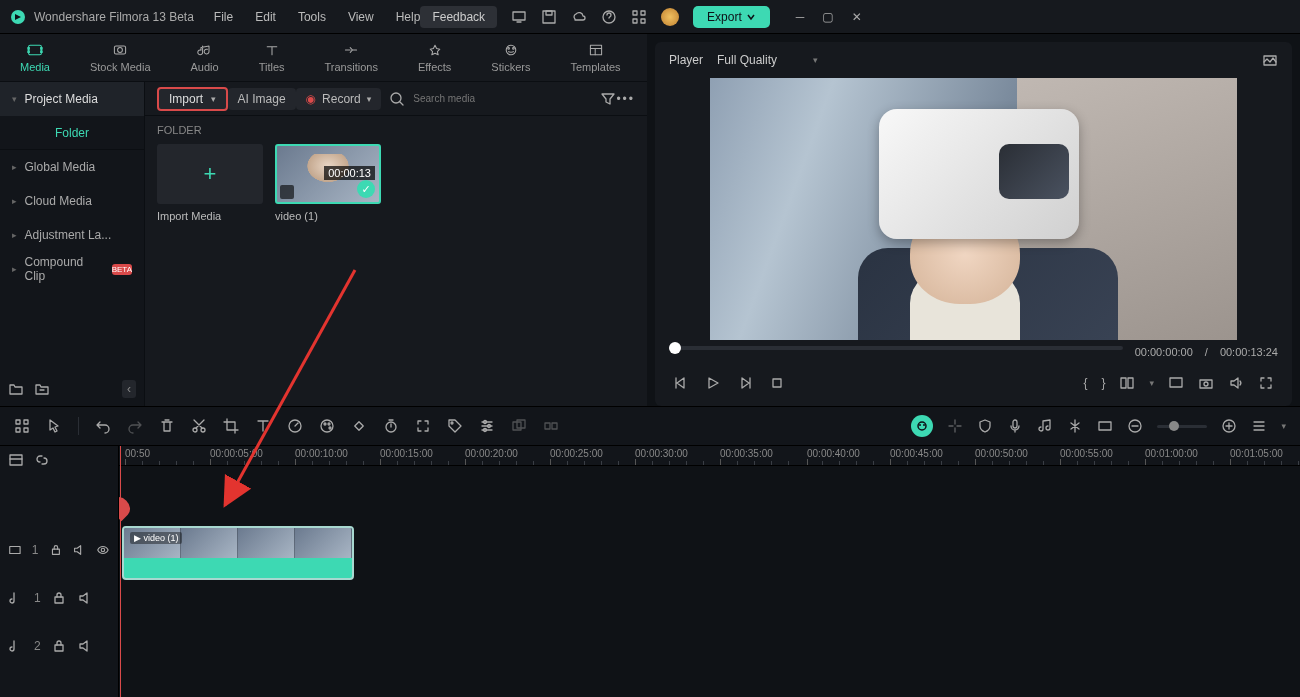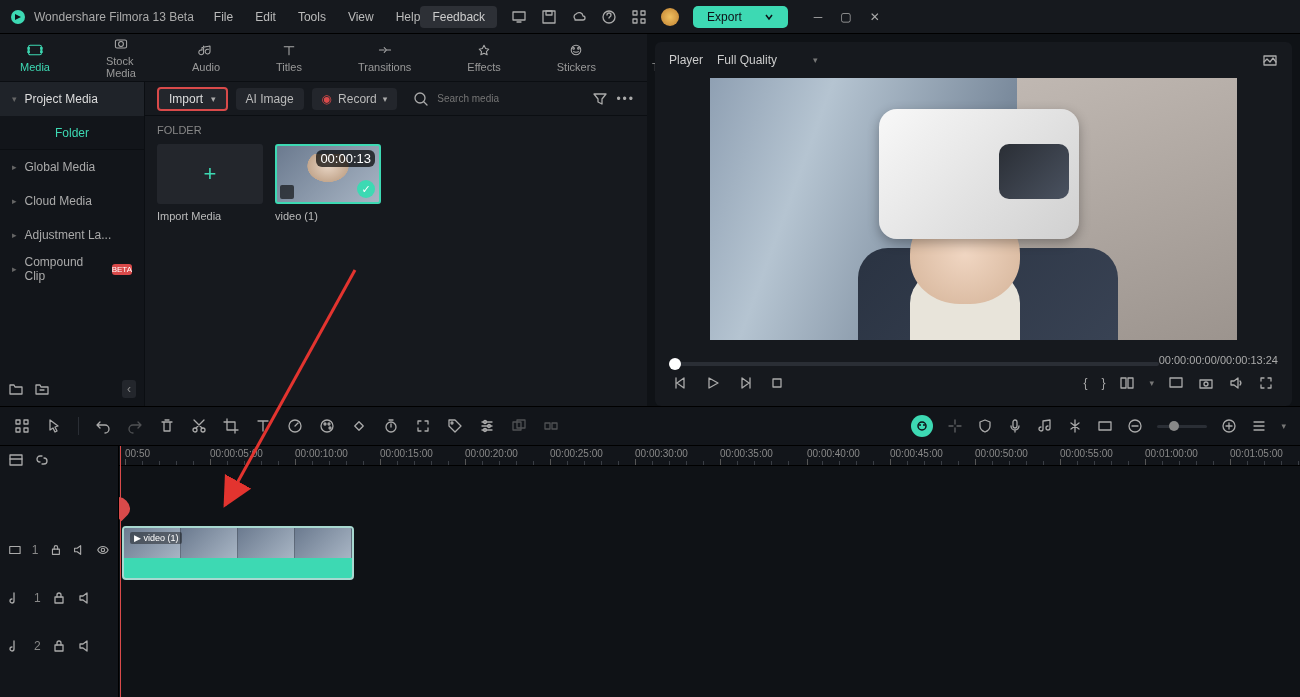--- a/index.html
+++ b/index.html
@@ -5,66 +5,66 @@
 *{box-sizing:border-box;margin:0;padding:0;font-family:'Segoe UI',Arial,sans-serif;user-select:none}
 body{background:#0f1216;color:#c8c8c8;width:1300px;height:697px;overflow:hidden;position:relative;font-size:12px}
 .titlebar{height:34px;background:#16191e;display:flex;align-items:center;padding:0 10px;border-bottom:1px solid #000}
 .logo{width:16px;height:16px;margin-right:8px}
 .app-title{color:#aaa;font-size:12px;margin-right:20px}
 .menu{display:flex;gap:22px}
 .menu span{color:#bbb;font-size:12px;cursor:pointer}
 .title-center{flex:1;display:flex;align-items:center;justify-content:center;gap:10px;color:#bbb}
 .title-right{display:flex;align-items:center;gap:14px}
 .feedback{background:#2d3036;padding:4px 12px;border-radius:4px;color:#ccc;font-size:12px}
-.export-btn{background:#3dd9b3;color:#0d1117;padding:4px 14px;border-radius:5px;display:flex;align-items:center;gap:22px;font-size:12px;font-weight:500}
+.export-btn{background:#3dd9b3;color:#0d1117;padding:4px 14px;border-radius:5px;display:flex;align-items:center;gap:4px;font-size:12px;font-weight:500}
 .win-ctrl{display:flex;gap:18px;margin-left:12px}
 .win-ctrl span{color:#aaa;cursor:pointer}
 .upper{display:flex;height:372px;background:#0f1216}
 .left-panel{width:647px;display:flex;flex-direction:column}
-.tabs{height:48px;background:#16191e;display:flex;align-items:center;justify-content:flex-start;padding:0 20px;gap:56px;border-bottom:1px solid #0b0e12}
+.tabs{height:48px;background:#16191e;display:flex;align-items:center;justify-content:flex-start;padding:0 20px;gap:40px;border-bottom:1px solid #0b0e12}
 .tab{display:flex;flex-direction:column;align-items:center;gap:3px;color:#999;cursor:pointer;font-size:11px}
 .tab.active{color:#3dd9b3}
 .tab-icon{width:20px;height:16px}
 .media-body{flex:1;display:flex;background:#16191e}
 .sidebar{width:145px;background:#12151a;display:flex;flex-direction:column;border-right:1px solid #0b0e12}
 .side-item{height:34px;display:flex;align-items:center;padding:0 12px;color:#aaa;font-size:12px;gap:8px;cursor:pointer}
 .side-item.header{background:#1f2329;color:#ddd}
 .side-item.folder{color:#3dd9b3;justify-content:center;border-bottom:1px solid #0b0e12}
 .side-item .chev{color:#666;font-size:9px}
 .beta{background:#d94a4a;color:#fff;font-size:8px;padding:1px 0;border-radius:3px;margin-left:auto}
 .side-bottom{margin-top:auto;height:34px;display:flex;align-items:center;padding:0 8px;gap:10px}
 .media-main{flex:1;display:flex;flex-direction:column;background:#16191e}
-.toolbar{height:34px;display:flex;align-items:center;padding:0 12px;gap:8px;border-bottom:1px solid #0b0e12}
+.toolbar{height:34px;display:flex;align-items:center;padding:0 12px;border-bottom:1px solid #0b0e12}
 .import-btn{border:2px solid #d94a4a;background:#23262c;padding:3px 10px;border-radius:4px;display:flex;align-items:center;gap:8px;font-size:12px;color:#ddd}
 .btn-grey{background:#23262c;padding:4px 10px;border-radius:4px;color:#bbb;font-size:12px;display:flex;align-items:center;gap:6px}
 .search{flex:1;display:flex;align-items:center;gap:8px;margin-left:8px}
 .search input{background:transparent;border:none;color:#fdba74;font-size:10px;outline:none;flex:1}
 .folder-label{padding:8px 12px;color:#888;font-size:11px}
 .grid{display:flex;gap:12px;padding:0 12px}
 .media-card{width:106px;display:flex;flex-direction:column;gap:6px}
 .thumb{width:106px;height:60px;background:#23262c;display:flex;align-items:center;justify-content:center;border-radius:3px;position:relative}
 .thumb.video{border:2px solid #3dd9b3;background:linear-gradient(135deg,#6b7a8f 0%,#a8b5c4 100%)}
 .plus{color:#3dd9b3;font-size:22px;font-weight:300}
 .check{position:absolute;bottom:4px;right:4px;width:18px;height:18px;background:#3dd9b3;border-radius:50%;display:flex;align-items:center;justify-content:center;color:#fff;font-size:11px}
-.dur{position:absolute;top:4px;right:4px;background:rgba(0,0,0,.7);color:#fff;font-size:13px;padding:1px 4px;border-radius:6px}
+.dur{position:absolute;top:20px;right:4px;background:rgba(0,0,0,.7);color:#fff;font-size:11px;padding:1px 4px;border-radius:0}
 .strip{position:absolute;bottom:3px;left:3px;width:14px;height:14px;background:rgba(0,0,0,.6);border-radius:2px}
 .card-label{font-size:11px;color:#bbb}
 .vr-face{position:absolute;inset:8px 15px;background:radial-gradient(ellipse at 50% 30%,#e8d5c4 0%,#c4a88f 40%,transparent 41%)}
 .preview{flex:1;margin:8px 8px 0 8px;background:#16191e;border-radius:6px;display:flex;flex-direction:column}
 .preview-head{height:36px;display:flex;align-items:center;padding:0 14px;gap:14px}
 .preview-head .sel{color:#ccc;font-size:12px;display:flex;align-items:center;gap:8px}
 .preview-img{flex:1;margin:0 55px;background:linear-gradient(110deg,#8fa0b3 0%,#b5c4d1 20%,#7a8a9c 50%,#5f6e80 100%);position:relative;overflow:hidden}
 .vr-headset{position:absolute;left:32%;top:12%;width:200px;height:130px;background:linear-gradient(135deg,#f8f8f8,#d0d0d0);border-radius:18px;box-shadow:0 4px 12px rgba(0,0,0,.3)}
 .vr-lens{position:absolute;right:10px;top:35px;width:70px;height:55px;background:linear-gradient(135deg,#2a2e35,#4a5260);border-radius:10px}
 .child-face{position:absolute;left:38%;top:48%;width:110px;height:100px;background:radial-gradient(ellipse,#f0d6c2,#d4b398);border-radius:50% 50% 45% 45%}
 .child-body{position:absolute;left:28%;top:65%;width:260px;height:200px;background:linear-gradient(135deg,#2a3342,#3d4759);border-radius:30px 30px 0 0}
 .child-shirt{position:absolute;left:38%;top:72%;width:110px;height:90px;background:#e8e4da;border-radius:40% 40% 0 0}
 .adult{position:absolute;right:0;top:0;width:220px;height:100%;background:linear-gradient(160deg,#c0b8b2,#9c948e)}
 .preview-ctrl{height:66px;display:flex;flex-direction:column;padding:6px 14px}
-.scrubber{height:20px;display:flex;align-items:flex-end;}
+.scrubber{height:20px;display:flex;align-items:flex-start;gap:12px}
 .track{flex:1;height:4px;background:#2a2e35;border-radius:2px;position:relative}
 .playhead{position:absolute;left:0;top:-4px;width:12px;height:12px;background:#fff;border-radius:50%}
 .time{color:#aaa;font-size:11px}
 .play-row{flex:1;display:flex;align-items:center;padding:0 4px}
 .play-ctrls{display:flex;gap:16px;align-items:center}
 .preview-right{margin-left:auto;display:flex;gap:14px;align-items:center}
 .timeline{height:291px;background:#0f1216;display:flex;flex-direction:column;margin-top:0}
 .tl-toolbar{height:40px;background:#12151a;display:flex;align-items:center;padding:0 14px;gap:16px;border-top:1px solid #000;border-bottom:1px solid #000}
 .tl-sep{width:1px;height:18px;background:#2a2e35}
 .tl-toolbar-right{margin-left:auto;display:flex;align-items:center;gap:14px}

